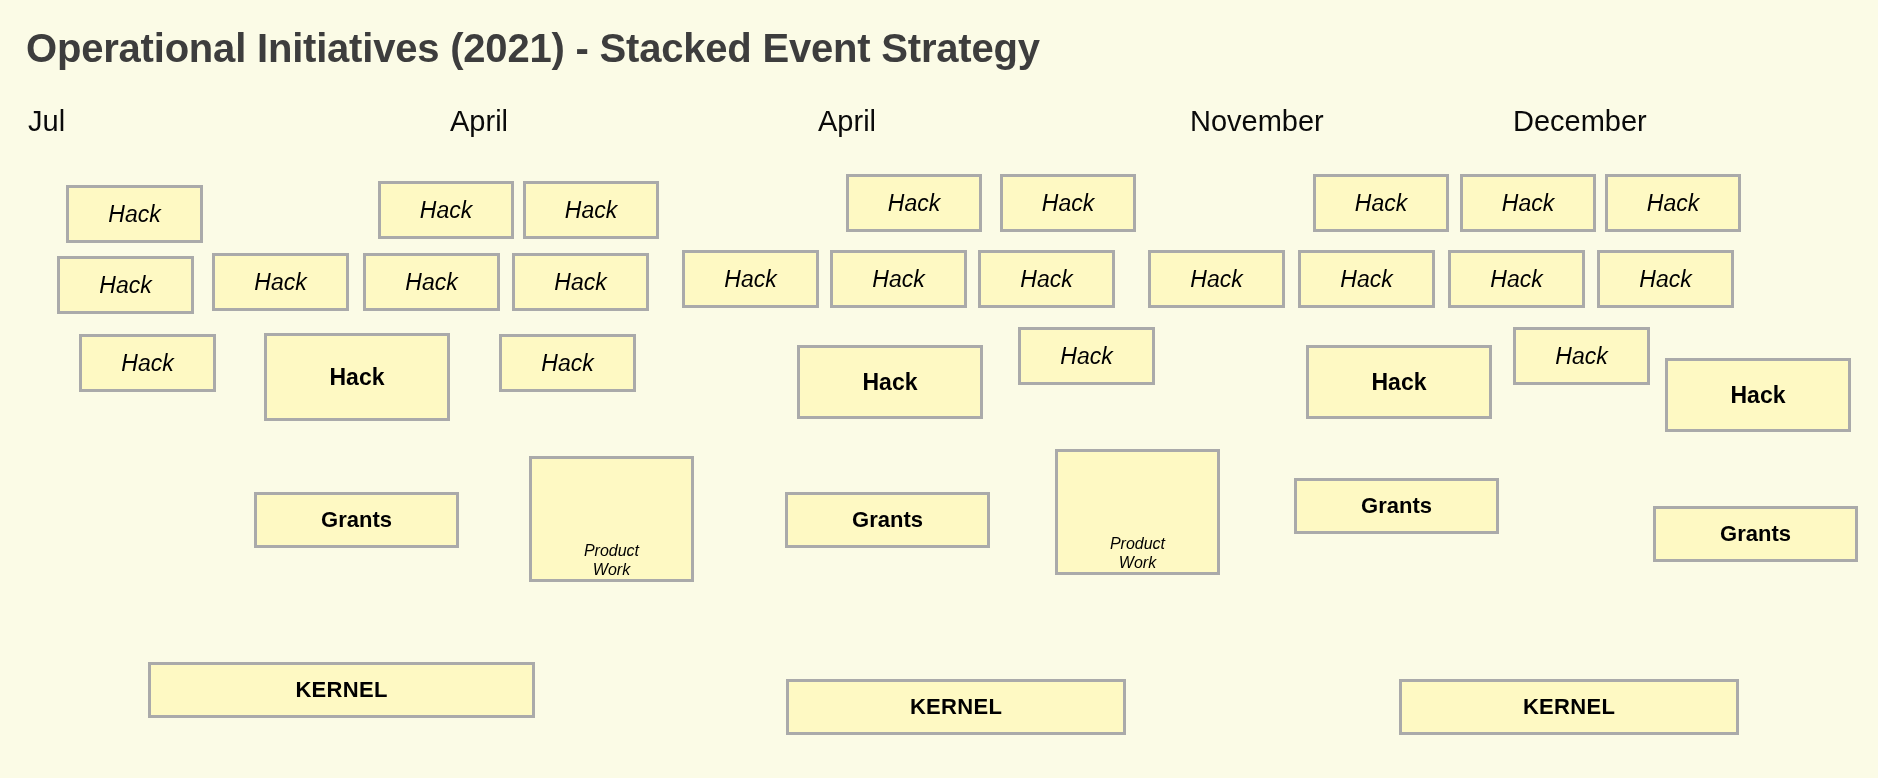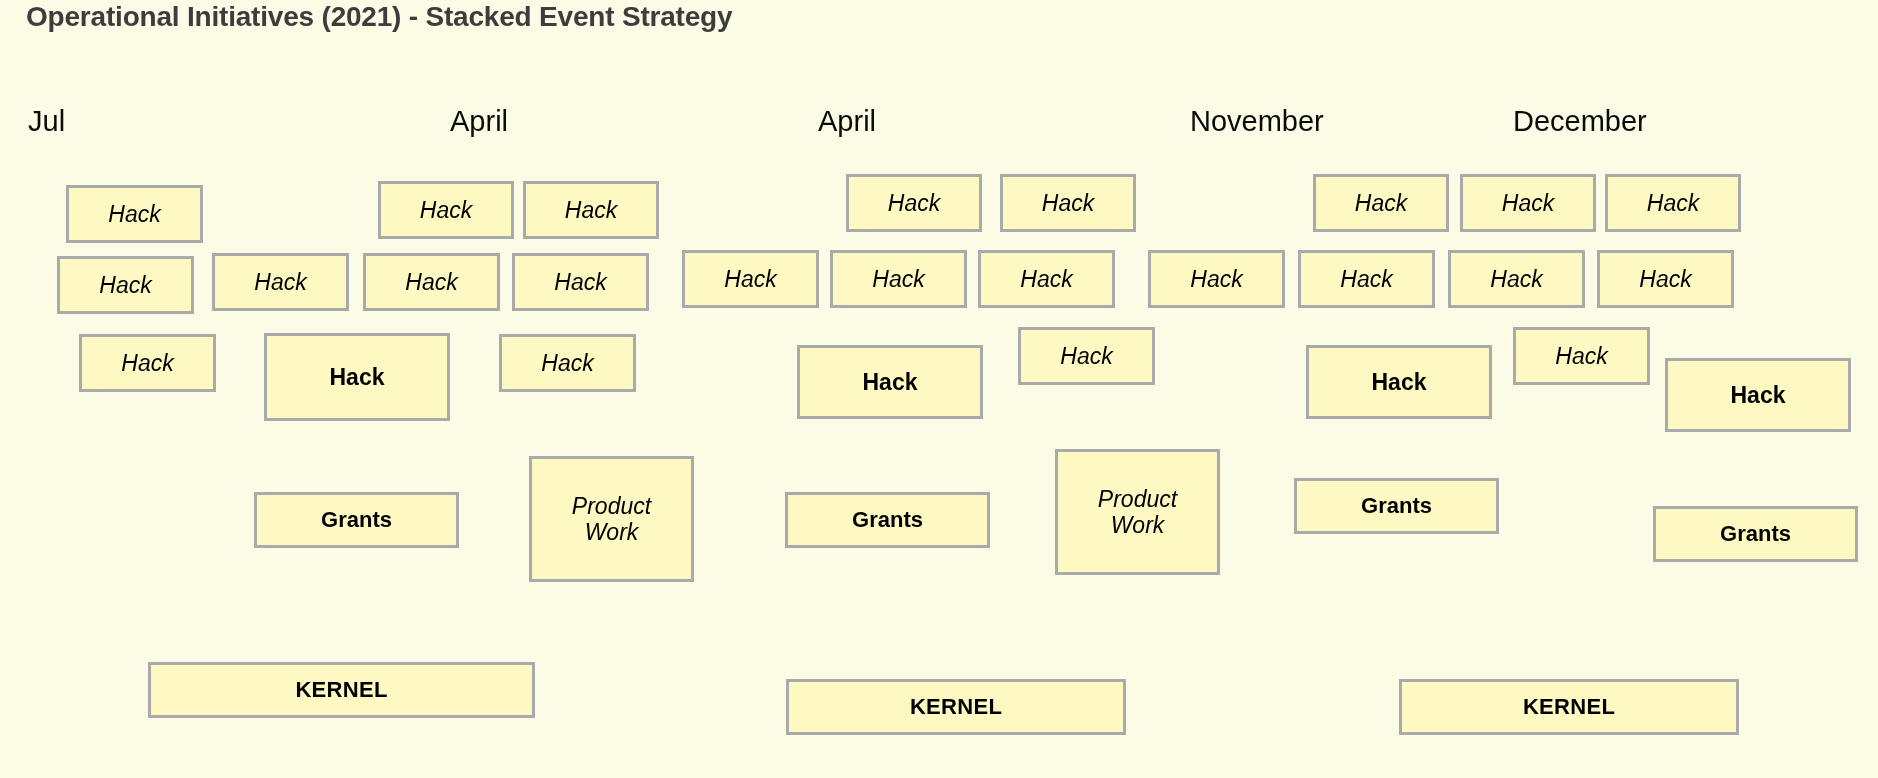--- a/index.html
+++ b/index.html
@@ -16,22 +16,22 @@
   }
   #canvas {
     position: relative;
     width: 1878px;
     height: 778px;
     background: #fbfbe6;
   }
   #chart-title {
     position: absolute;
     left: 26px;
-    top: 1px;
-    font-size: 28px;
+    top: 26px;
+    font-size: 40px;
     font-weight: bold;
     color: #3d3d3d;
     letter-spacing: -0.2px;
     white-space: nowrap;
   }
   .axis-label {
     position: absolute;
     font-size: 29px;
     font-weight: normal;
     color: #0a0a0a;
@@ -59,23 +59,24 @@
     font-size: 23px;
     font-style: normal;
     font-weight: bold;
   }
   .ev-grants {
     font-size: 22px;
     font-style: normal;
     font-weight: bold;
   }
   .ev-product {
-    font-size: 23px;
+    font-size: 16px;
     font-style: italic;
     font-weight: normal;
+    align-items: flex-end;
   }
   .ev-kernel {
     font-size: 22px;
     font-style: normal;
     font-weight: bold;
     letter-spacing: 0.3px;
   }
   .ev-label {
     display: block;
     white-space: pre-line;

